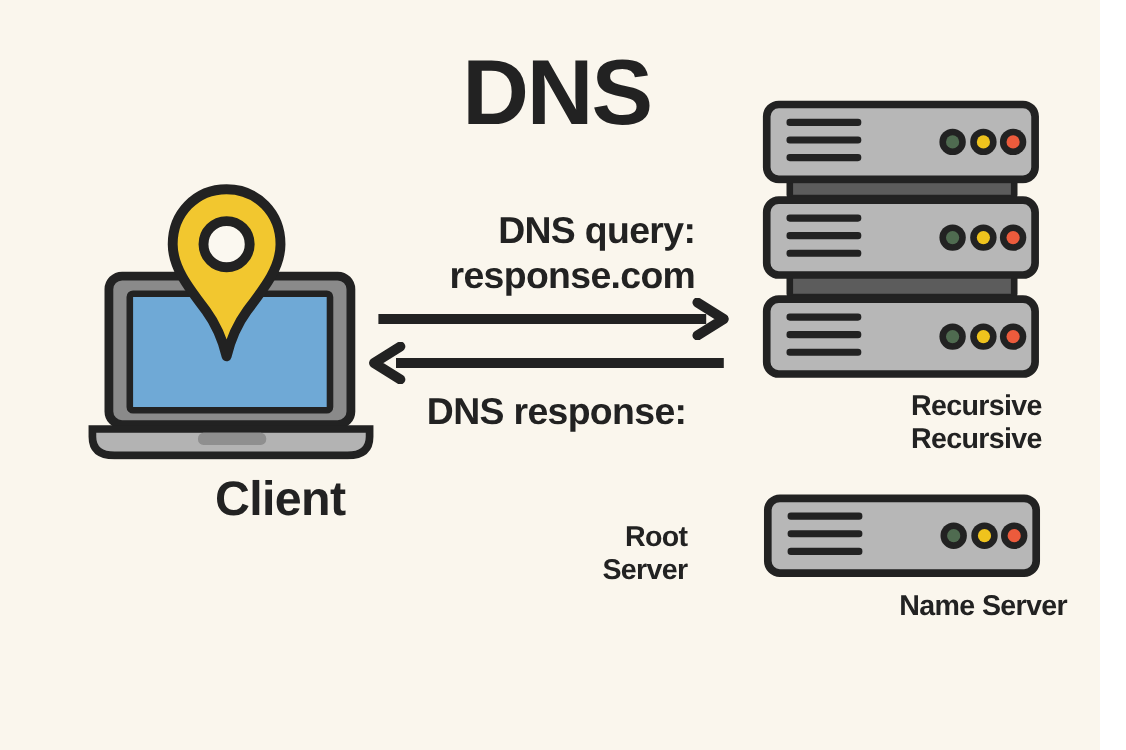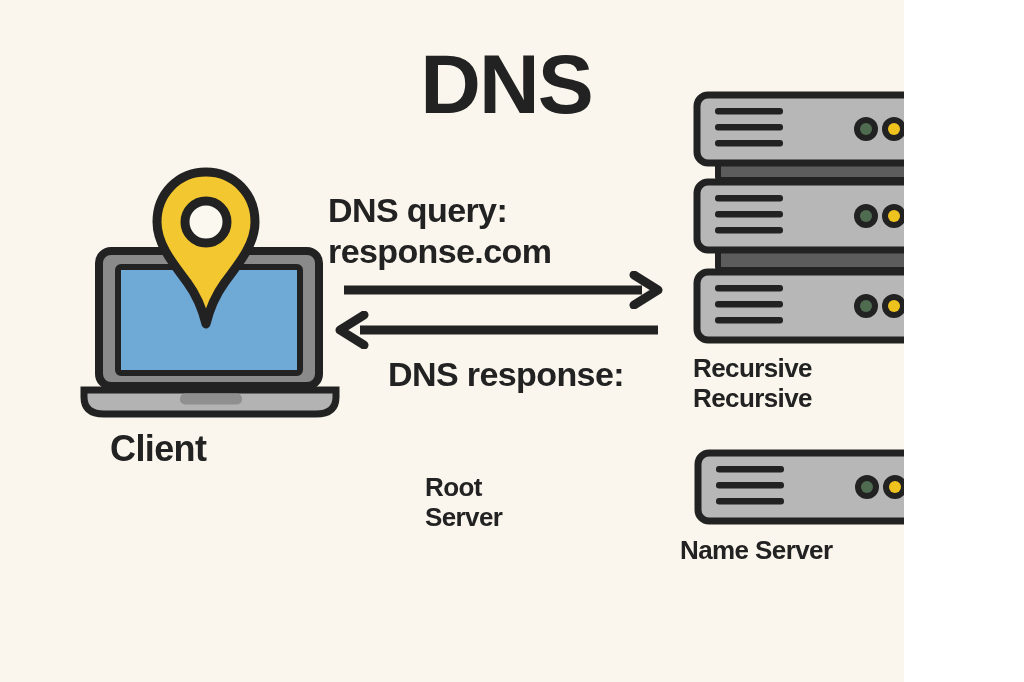--- a/index.html
+++ b/index.html
@@ -1,34 +1,33 @@
 <!DOCTYPE html>
 <html style="--bg: #FAF6ED; --ink: #222222; --screen-blue: #6FA9D6; --pin-yellow: #F2C72F; --pin-hole: #FBF8F0; --server-gray: #B7B7B7; --connector-gray: #5C5C5C; --led-green: #4F6B50; --led-yellow: #EFC31D; --led-red: #EC5B3C; --bezel-gray: #8A8A8A; --base-gray: #B3B3B3; --notch-gray: #8F8F8F;"><head>
 <meta charset="utf-8">
 <style>
   html,body{margin:0;padding:0;}
   .canvas{
     position:relative;
-    width:865px;height:682px;
+    width:1000px;height:682px;
     background:var(--bg,#FAF6ED);
     font-family:"Liberation Sans",sans-serif;
     color:var(--ink,#222222);
     overflow:hidden;
-    padding-left:39px;
   }
   .abs{position:absolute;}
   .title{
     margin:0;
     font-size:84px;font-weight:700;letter-spacing:-2px;
     text-align:center;line-height:1;
   }
   .lbl{font-weight:700;letter-spacing:-0.6px;line-height:1.17;}
   .lbl span{display:block;}
-  .center{text-align:left;}
-  .f44{font-size:36px;}
+  .center{text-align:right;}
+  .f44{font-size:44px;}
   .f38{font-size:26px;}
   .f34{font-size:34px;line-height:1.2;}
   .connector{
     background:var(--connector-gray,#5C5C5C);
     border:6px solid var(--ink,#222);
     border-radius:6px;
     box-sizing:border-box;
     z-index:0;
   }
   .unit{z-index:1;}

